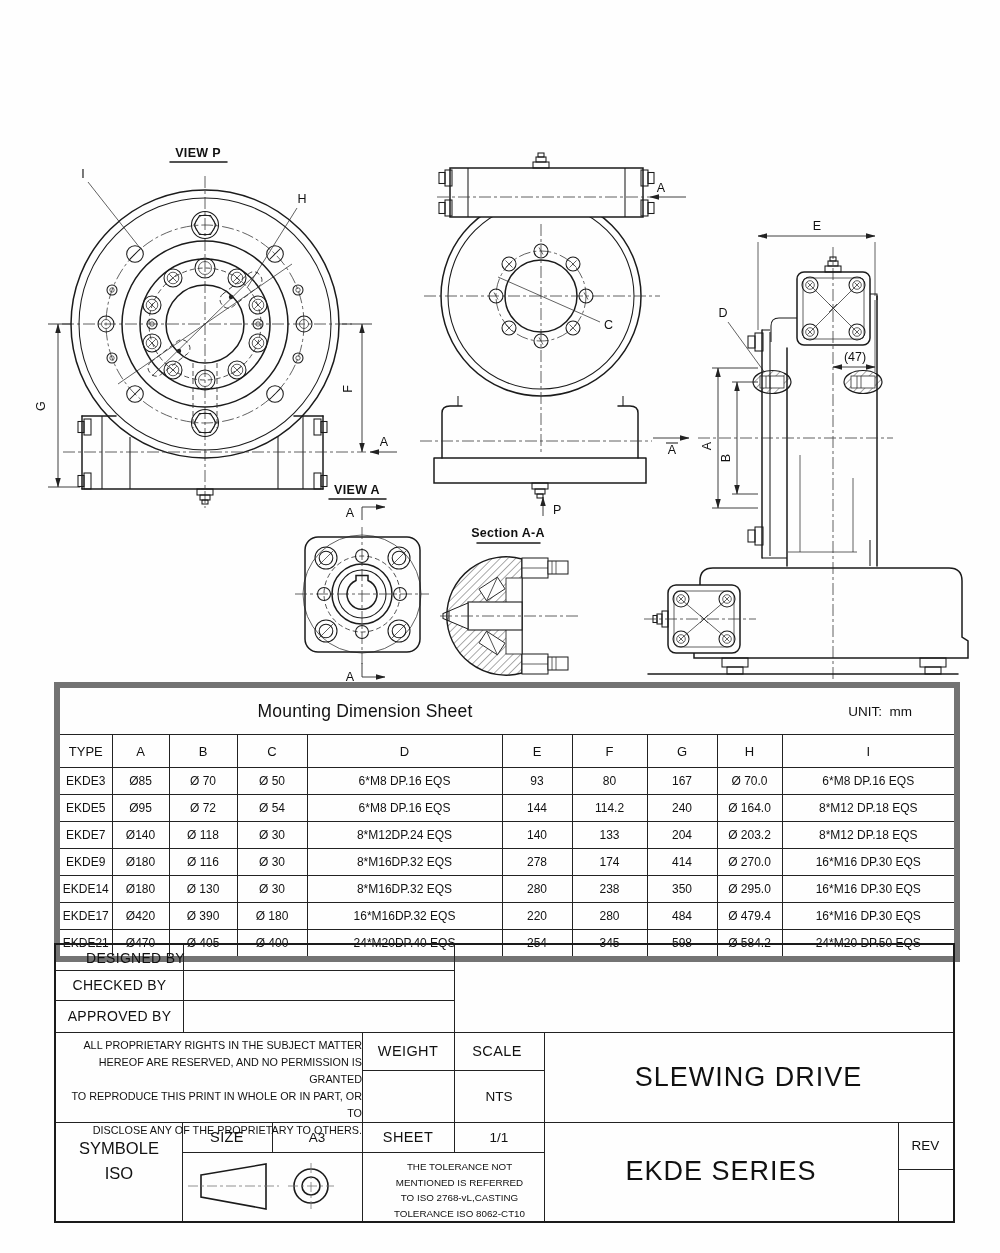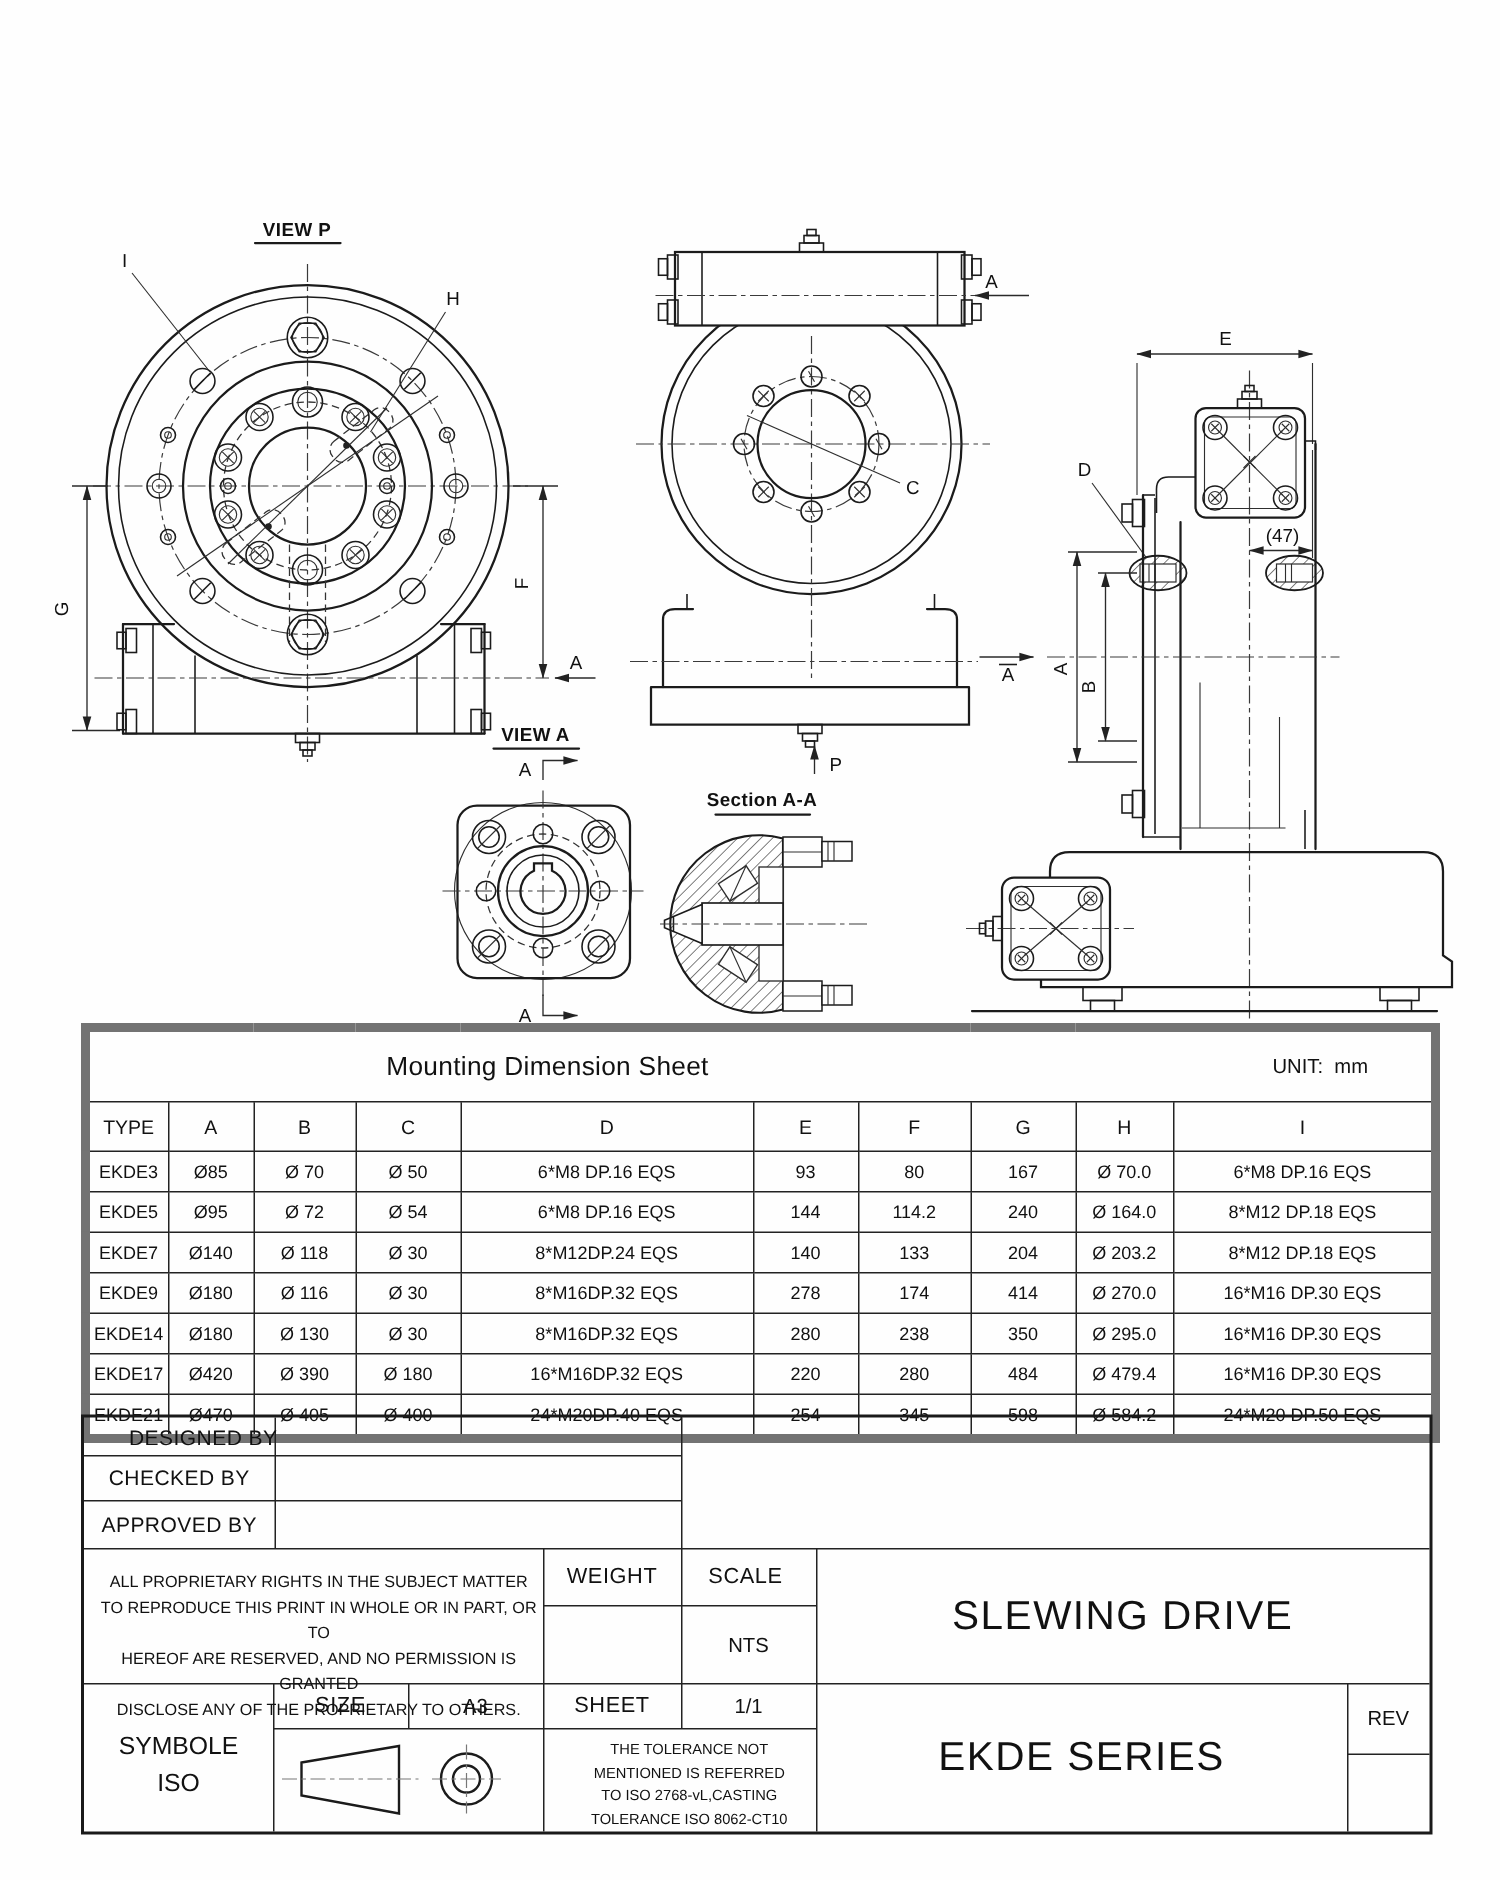--- a/index.html
+++ b/index.html
@@ -32,21 +32,21 @@
             font-size:13.5px;white-space:pre}
 
   
   #tblock{position:absolute;left:54px;top:943px;width:901px;height:280px;
           border:2px solid #1a1a1a;box-sizing:border-box}
   .hl,.vl{position:absolute;background:#222}
   .hl{height:1.4px}.vl{width:1.4px}
   .cell{position:absolute;display:flex;align-items:center;justify-content:center;
         text-align:center}
   .sig{font-size:14px;letter-spacing:.3px}
-  .prop{display:block;font-size:10.8px;line-height:17px;padding:15px 0 0 7px;text-align:center}
+  .prop{display:block;font-size:10.8px;line-height:17px;padding:5px 0 0 7px;text-align:right}
   .big{font-size:27px;letter-spacing:1px}
   .mid{font-size:14.5px;letter-spacing:.4px}
   .val{font-size:13.5px}
   .tol{display:block;font-size:9.8px;line-height:15.5px;padding:7px 0 0 13px;text-align:center}
   .sym{font-size:16.5px;line-height:25px}
 </style>
 </head>
 <body>
 
 <div class="sheet">
@@ -536,34 +536,34 @@
   <div class="cell" style="left:127px;top:0;width:271px;height:25px"></div>
   <div class="cell sig" style="left:0;top:25px;width:127px;height:30px">CHECKED BY</div>
   <div class="cell" style="left:127px;top:25px;width:271px;height:30px"></div>
   <div class="cell sig" style="left:0;top:55px;width:127px;height:32px">APPROVED BY</div>
   <div class="cell" style="left:127px;top:55px;width:271px;height:32px"></div>
   <div class="cell" style="left:398px;top:0;width:499px;height:87px"></div>
 
   <div style="position:absolute;left:0;top:87px;width:306px;height:90px">
     <span class="prop">
       <span style="display:block">ALL PROPRIETARY RIGHTS IN THE SUBJECT MATTER</span>
+      <span style="display:block">HEREOF ARE RESERVED, AND NO PERMISSION IS GRANTED</span>
       <span style="display:block">TO REPRODUCE THIS PRINT IN WHOLE OR IN PART, OR TO</span>
-      <span style="display:block">HEREOF ARE RESERVED, AND NO PERMISSION IS GRANTED</span>
       <span style="display:block">DISCLOSE ANY OF THE PROPRIETARY TO OTHERS.</span>
     </span>
   </div>
 
   <div class="cell mid" style="left:306px;top:87px;width:92px;height:38px">WEIGHT</div>
   <div class="cell mid" style="left:396px;top:87px;width:90px;height:38px">SCALE</div>
   <div class="cell" style="left:306px;top:125px;width:92px;height:52px"></div>
   <div class="cell val" style="left:398px;top:125px;width:90px;height:52px">NTS</div>
 
   <div class="cell big" style="left:488px;top:87px;width:409px;height:90px">SLEWING DRIVE</div>
 
-  <div class="cell" style="left:0;top:182px;width:126px;height:99px">
+  <div class="cell" style="left:0;top:166px;width:126px;height:99px">
     <div class="sym">
       <div>SYMBOLE</div>
       <div>ISO</div>
     </div>
   </div>
   <div class="cell mid" style="left:126px;top:177px;width:90px;height:30px">SIZE</div>
   <div class="cell val" style="left:216px;top:177px;width:90px;height:30px">A3</div>
   <div class="cell mid" style="left:306px;top:177px;width:92px;height:30px">SHEET</div>
   <div class="cell val" style="left:398px;top:177px;width:90px;height:30px">1/1</div>
 

